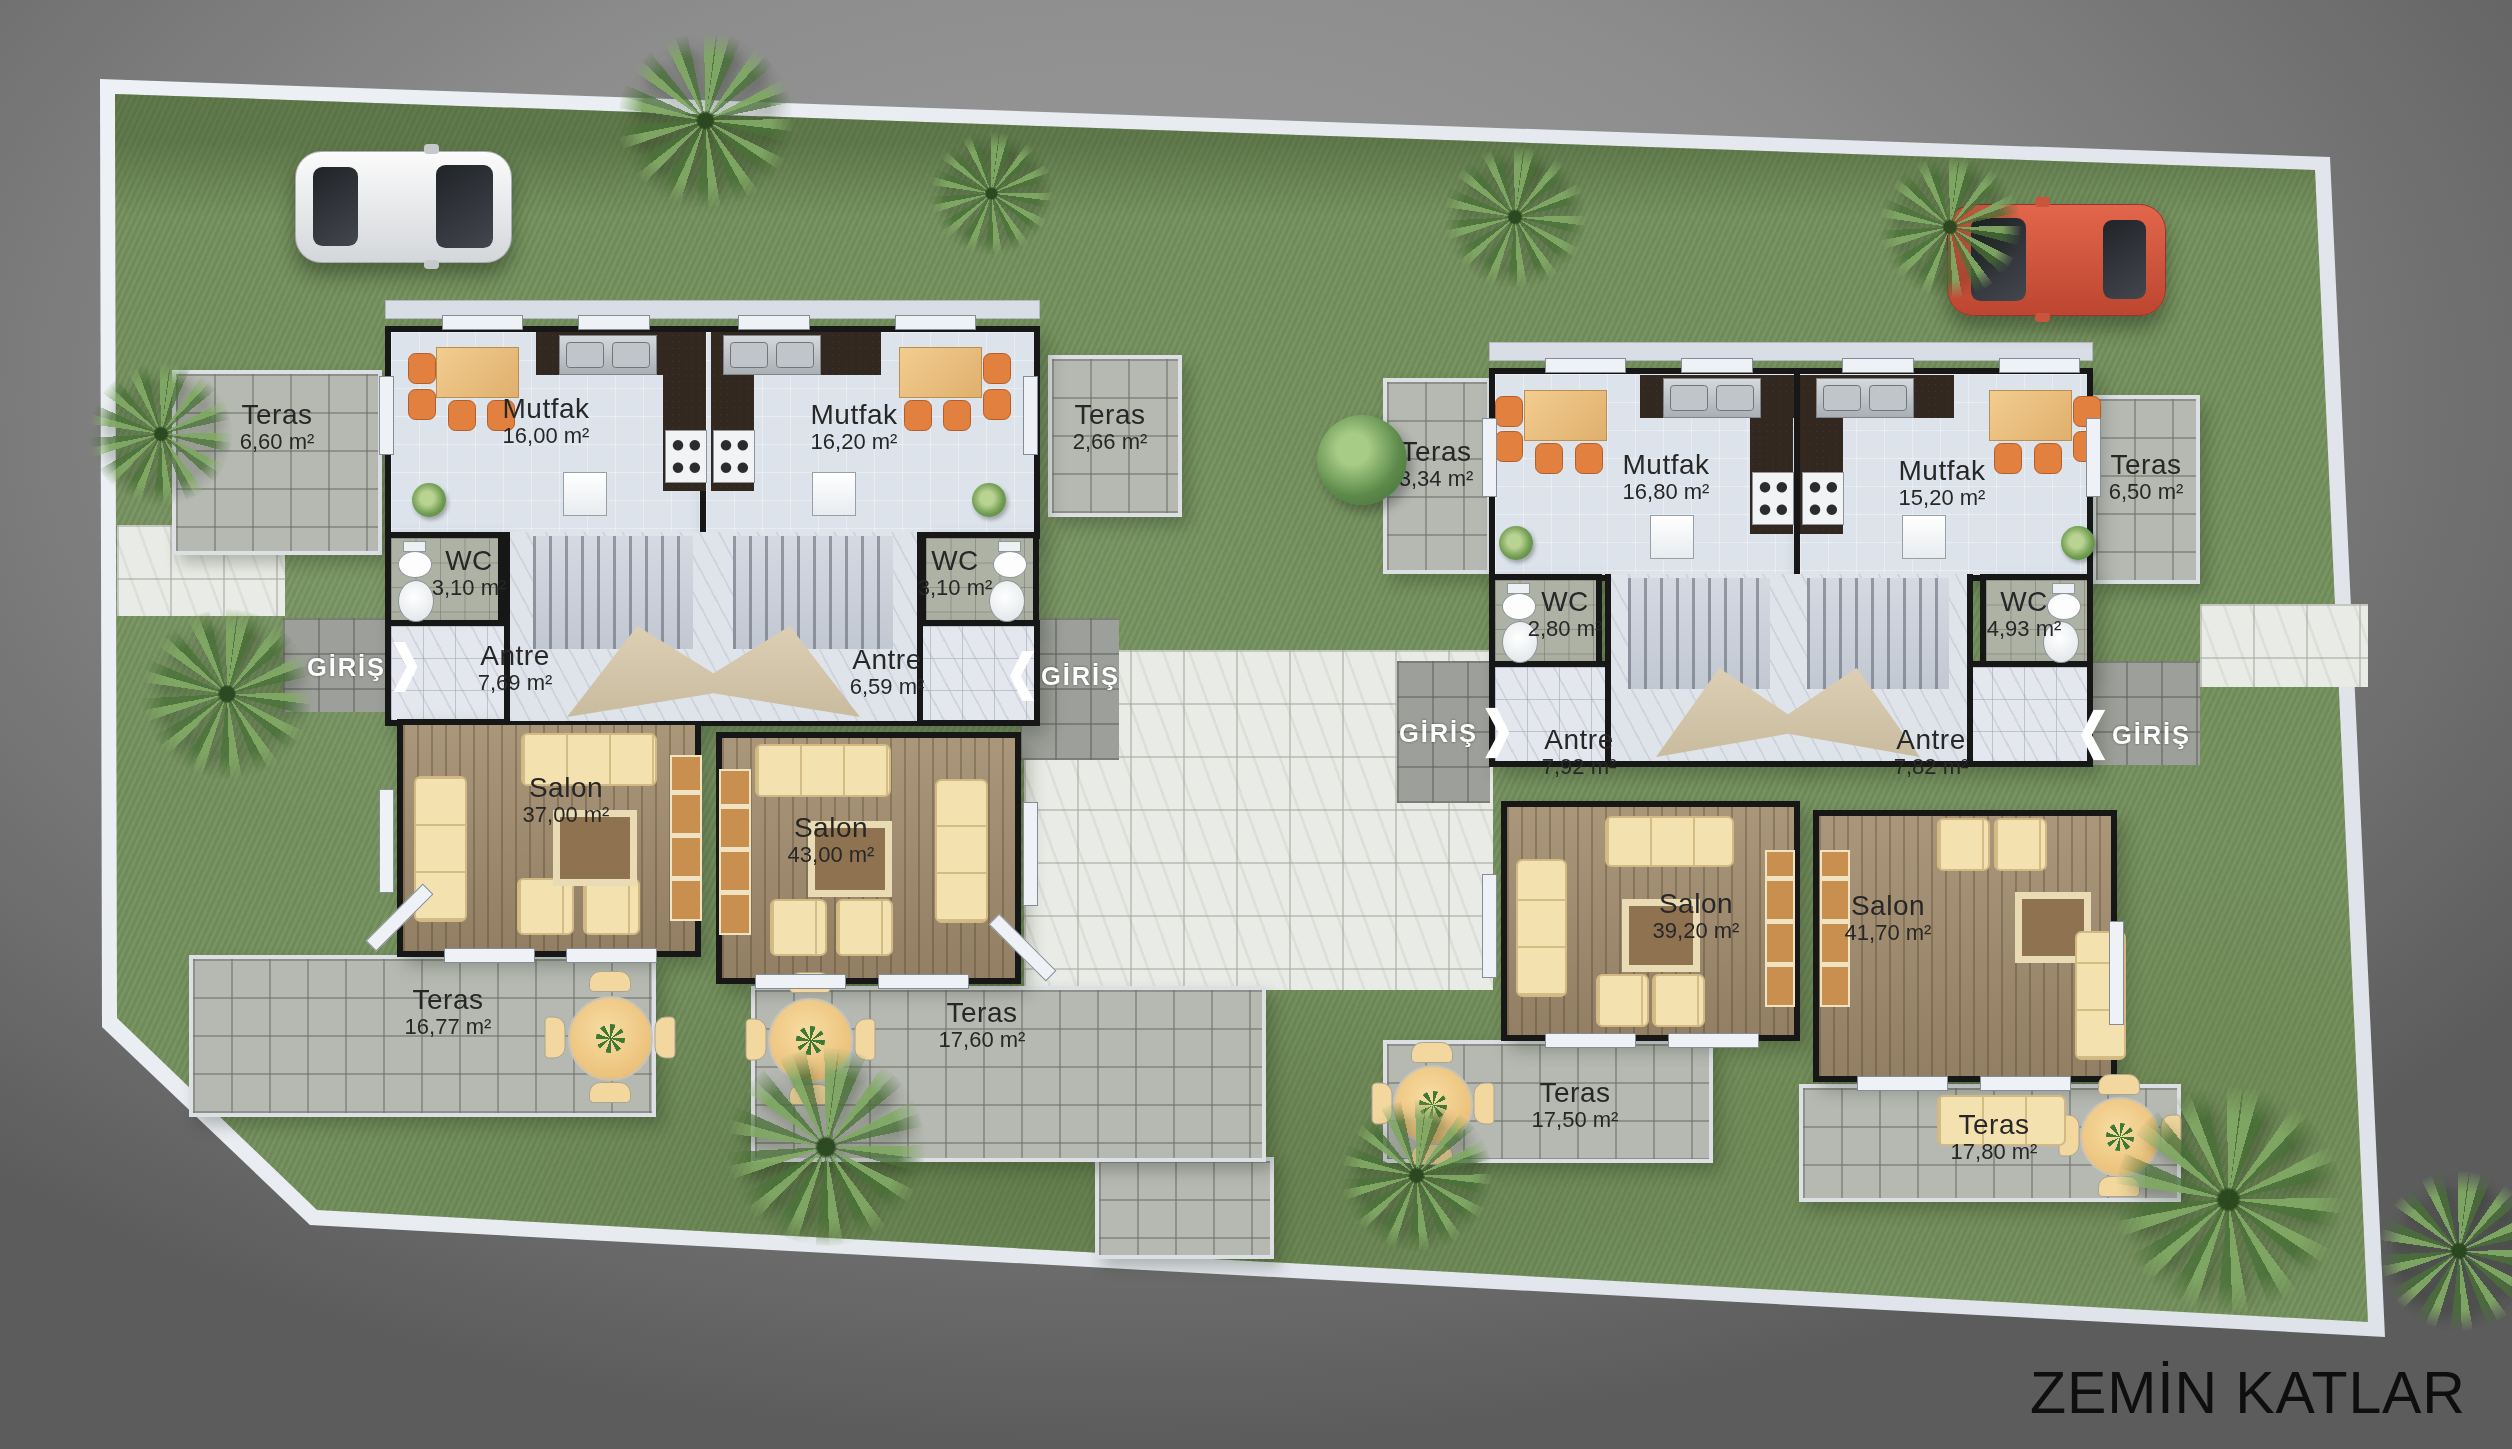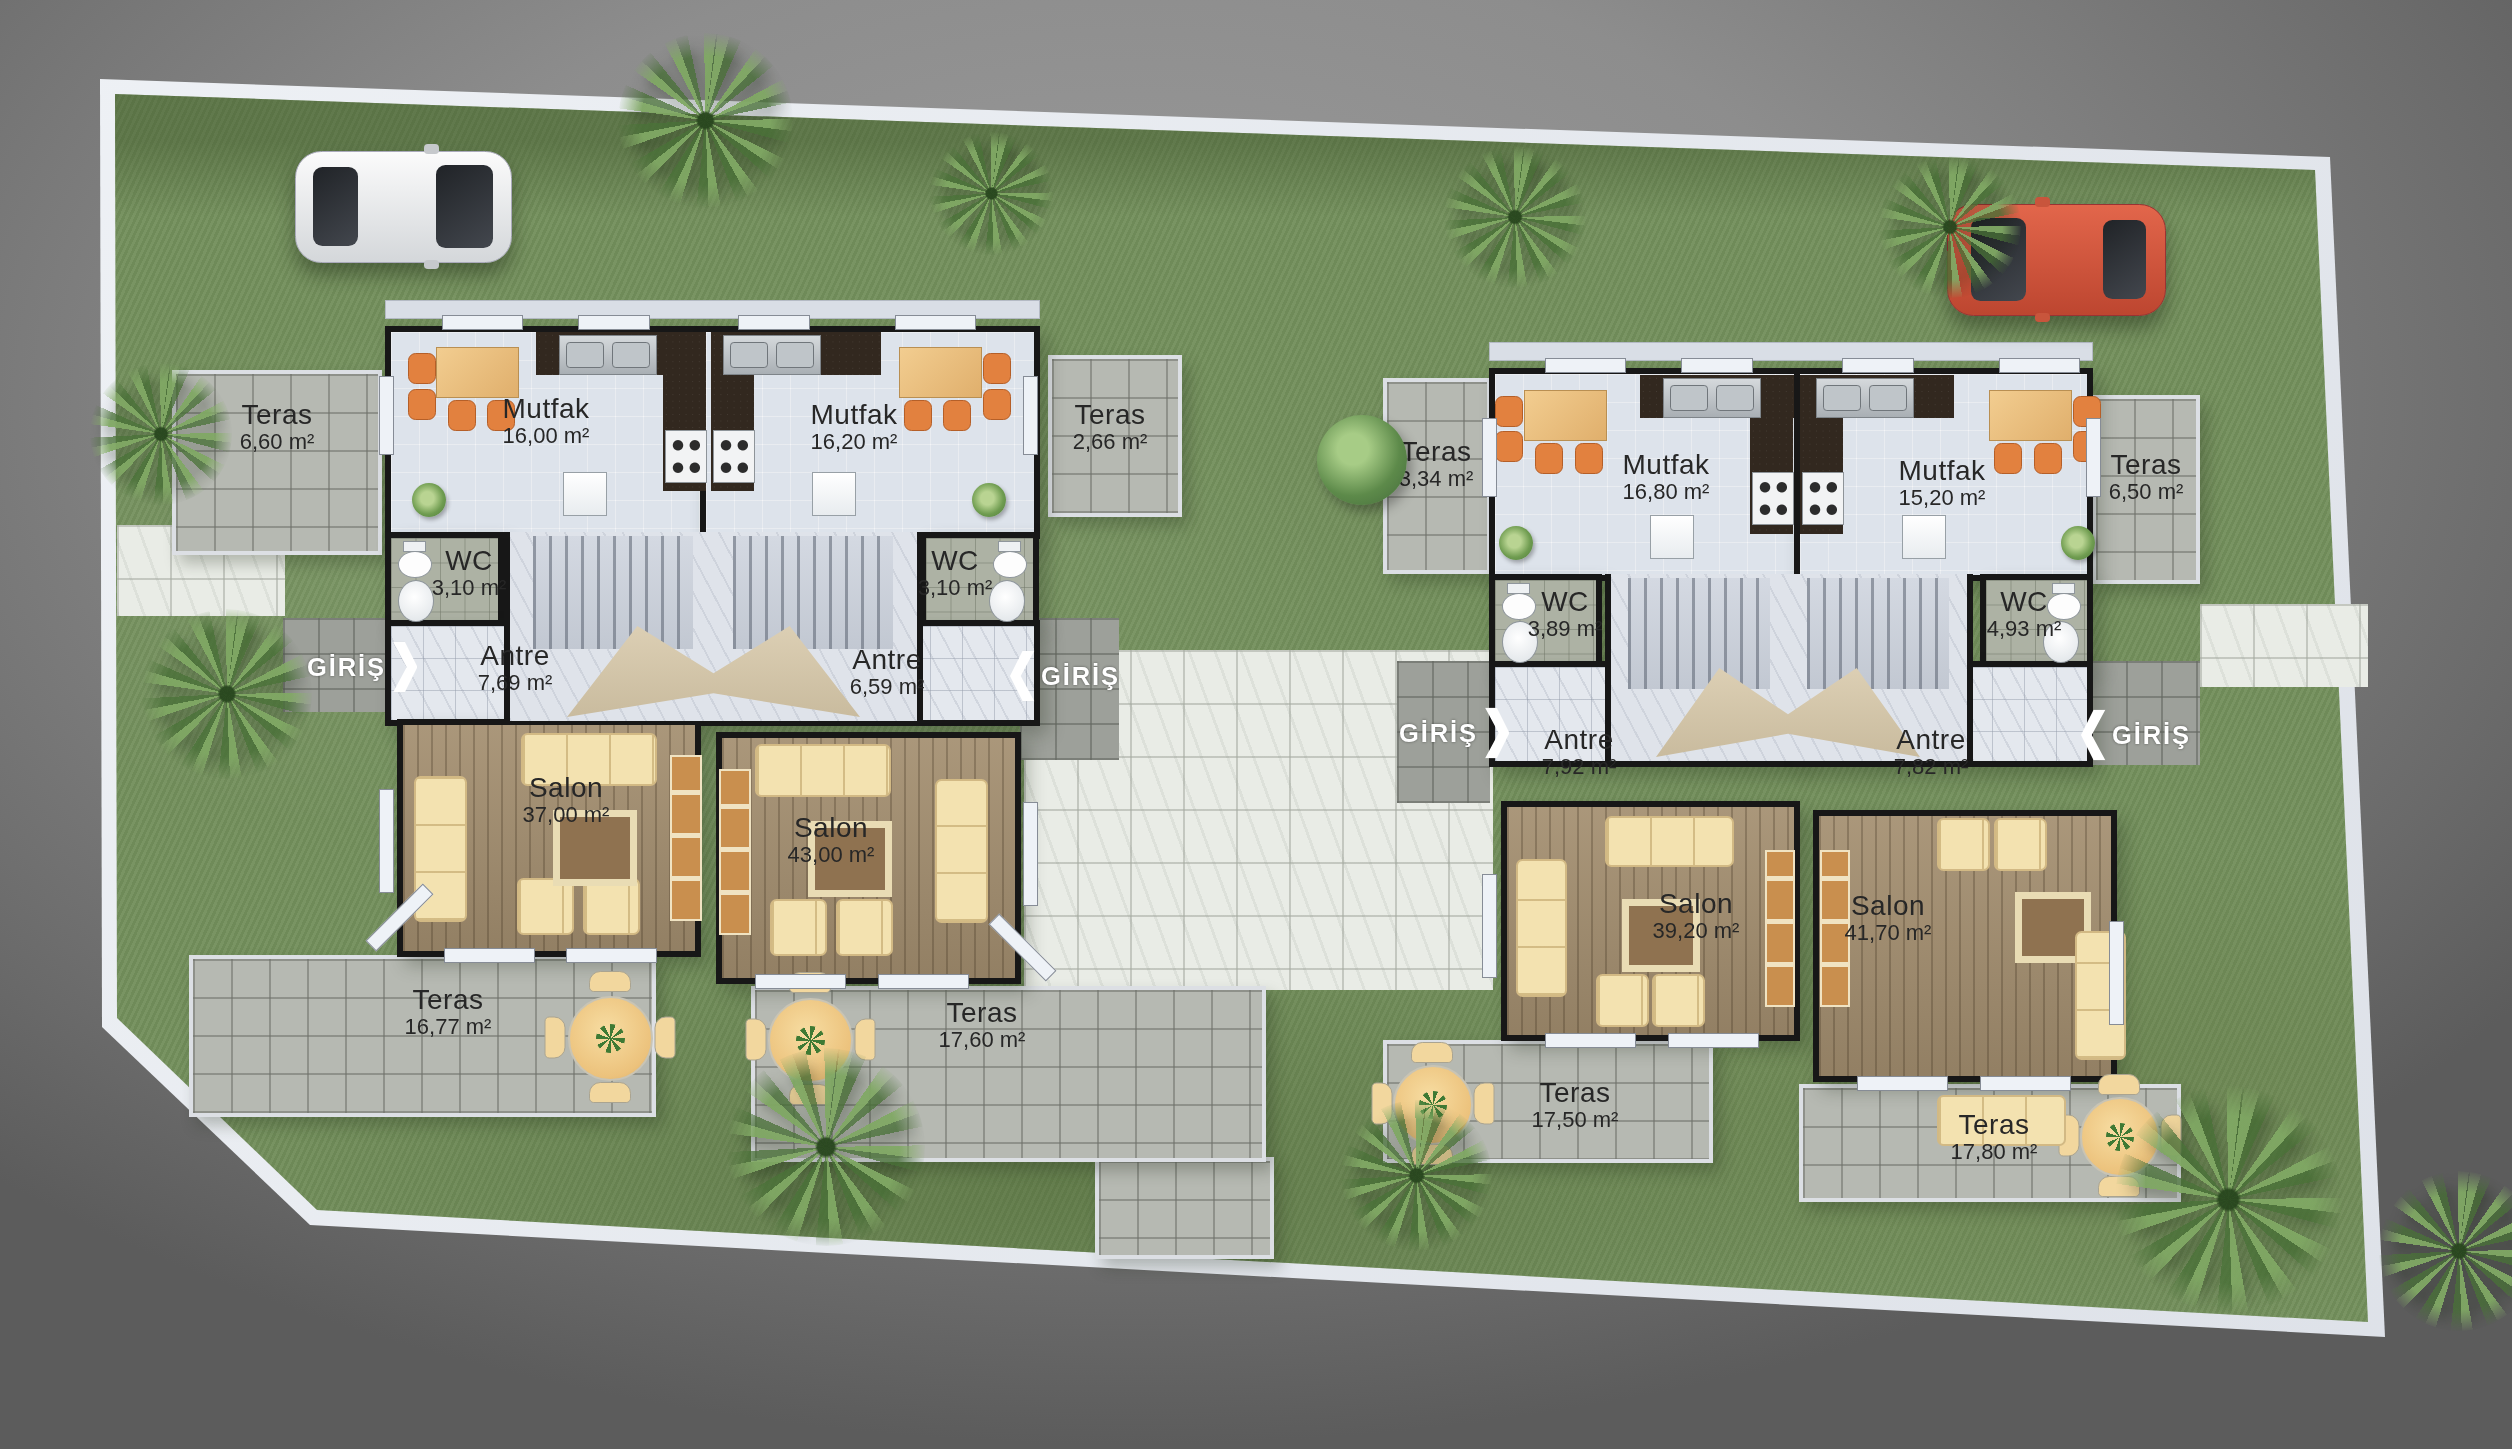--- a/index.html
+++ b/index.html
@@ -129,20 +129,21 @@
     mask:radial-gradient(circle,#000 0 52%,transparent 72%);
     filter:drop-shadow(7.6px 9.4px 7.6px rgba(15,25,10,.35));}
   .bush{position:absolute;border-radius:50%;z-index:60;box-shadow:4.7px 6.6px 11.3px rgba(0,0,0,.3);
     background:radial-gradient(circle at 40% 38%, #a7cc86 0 20%, #5d8a4a 60%, #42693a);}
 </style>
 </head>
 <body>
 
 <div id="stage">
 
+  <div id="title">ZEMİN KATLAR</div>
 
   <div id="site-border"></div>
   <div id="grass"></div>
 
   <div class="abs tile-marble" style="left:117px;top:525px;width:168px;height:91px;"></div>
   <div class="abs tile-dark" style="left:283px;top:618px;width:104px;height:94px;"></div>
   <div class="abs tile-marble" style="left:1024px;top:650px;width:469px;height:340px;"></div>
   <div class="abs tile-dark" style="left:1020px;top:618px;width:99px;height:142px;"></div>
   <div class="abs tile-dark" style="left:1397px;top:661px;width:93px;height:142px;"></div>
   <div class="abs tile-gray" style="left:1095px;top:1157px;width:179px;height:102px;"></div>
@@ -380,21 +381,21 @@
   <div class="rlabel" style="left:1436px;top:464px;">
     <div class="rn">Teras</div>
     <div class="ra">3,34 m²</div>
   </div>
   <div class="rlabel" style="left:1666px;top:477px;">
     <div class="rn">Mutfak</div>
     <div class="ra">16,80 m²</div>
   </div>
   <div class="rlabel" style="left:1565px;top:614px;">
     <div class="rn">WC</div>
-    <div class="ra">3,89 m²</div>
+    <div class="ra">2,80 m²</div>
   </div>
   <div class="rlabel" style="left:1579px;top:752px;">
     <div class="rn">Antre</div>
     <div class="ra">7,92 m²</div>
   </div>
   <div class="rlabel" style="left:1696px;top:916px;">
     <div class="rn">Salon</div>
     <div class="ra">39,20 m²</div>
   </div>
   <div class="rlabel" style="left:1575px;top:1105px;">

